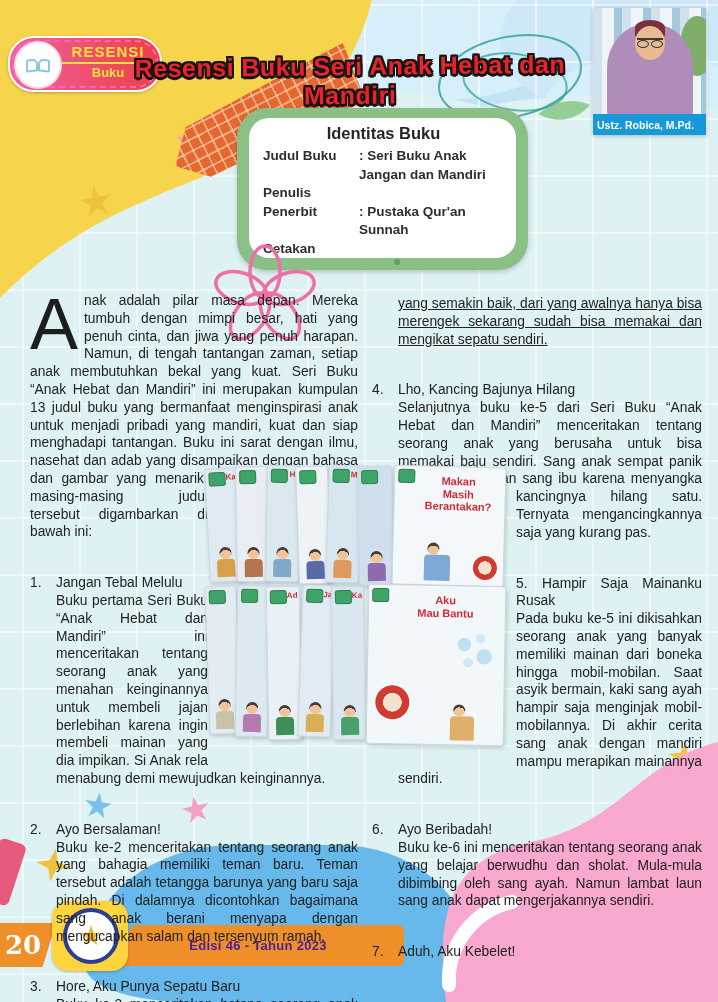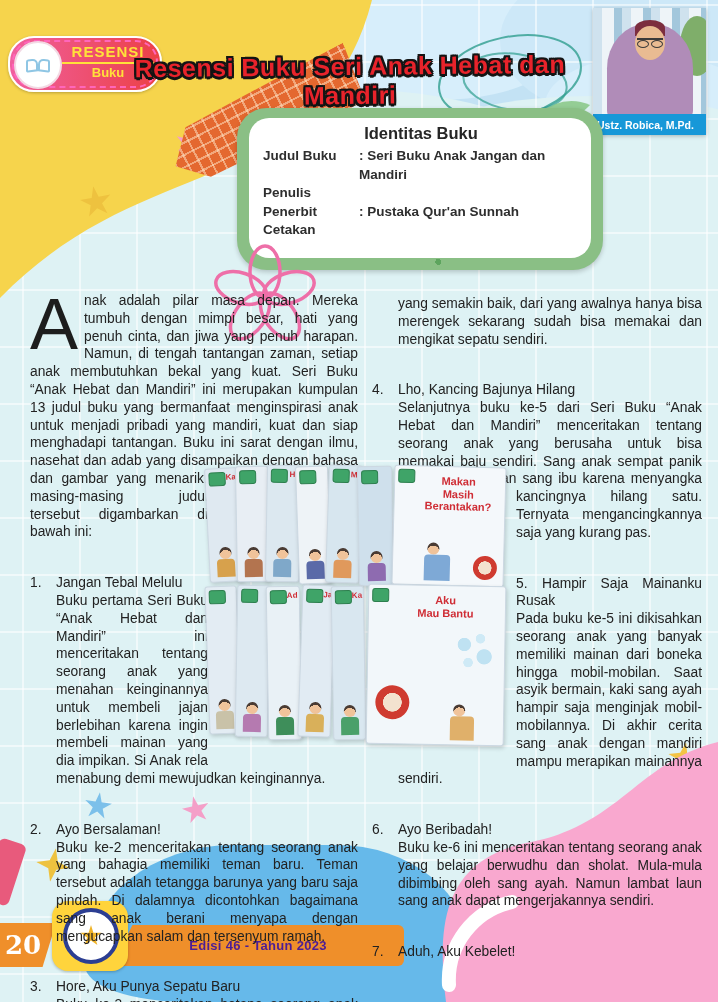--- a/index.html
+++ b/index.html
@@ -53,21 +53,21 @@
   .hijab{position:absolute;left:14px;bottom:-6px;width:86px;height:96px;background:#b08cb8;
     border-radius:46% 46% 10% 10%;}
   .cap{position:absolute;left:42px;top:12px;width:30px;height:16px;border-radius:50% 50% 0 0;background:#7c2d3e;}
   .face{position:absolute;left:42px;top:18px;width:30px;height:34px;border-radius:50%;background:#e9bb92;}
   .glasses{position:absolute;left:44px;top:30px;width:26px;height:8px;
     border-top:2px solid #3a3a3a;display:flex;gap:2px;}
   .glasses i{flex:1;border:1.5px solid #3a3a3a;border-radius:50%;height:6px;}
   .photo-cap{height:21px;background:#1798d8;color:#fff;font-size:10.5px;font-weight:700;
     display:flex;align-items:center;padding-left:4px;}
   
-  .id-frame{position:absolute;left:237px;top:108px;width:366px;height:162px;border-radius:30px;
+  .id-frame{position:absolute;left:237px;top:108px;width:291px;height:162px;border-radius:30px;
     background:#8abf85;
     background-image:radial-gradient(circle 9px at 18% 12%,#5da55e 60%,transparent 61%),
       radial-gradient(circle 6px at 88% 20%,#5da55e 60%,transparent 61%),
       radial-gradient(circle 7px at 94% 70%,#61a862 60%,transparent 61%),
       radial-gradient(circle 6px at 10% 82%,#61a862 60%,transparent 61%),
       radial-gradient(circle 5px at 55% 95%,#5da55e 60%,transparent 61%);
     box-shadow:0 2px 5px rgba(0,0,0,.2);}
   .id-inner{position:absolute;left:12px;top:10px;right:12px;bottom:12px;background:#fff;
     border-radius:20px;padding:6px 12px 4px 14px;}
   .id-title{text-align:center;font-weight:700;font-size:16.5px;color:#262626;margin-bottom:4px;}
@@ -80,21 +80,21 @@
   
   .col{position:absolute;font-size:13.8px;line-height:17.8px;color:#222;text-align:justify;}
   .col-left{left:30px;top:292px;width:328px;}
   .col-right{left:372px;top:295px;width:330px;}
   .dropcap{float:left;font-size:72px;line-height:56px;padding:4px 6px 0 0;color:#1d1d1d;}
   .float-r{float:right;width:150px;height:280px;}
   .float-l{float:left;width:112px;height:280px;margin-right:6px;}
   .item{padding-left:26px;margin-top:33px;}
   .head{margin-left:-26px;}
   .num{display:inline-block;width:26px;}
-  .cont{padding-left:26px;}
+  .cont{padding-left:26px;text-decoration:underline;}
   
   .collage{position:absolute;left:205px;top:464px;width:300px;height:282px;}
   .cover{position:absolute;background:#e9f2f8;border:1px solid #ccd8e2;border-radius:3px;
     box-shadow:1px 2px 4px rgba(0,0,0,.18);overflow:hidden;}
   .cover .logo{position:absolute;top:3px;left:3px;width:15px;height:12px;background:#3fa468;
     border-radius:3px;border:1px solid #2d7f4e;}
   .cover .label{position:absolute;top:4px;left:20px;right:3px;font-weight:700;font-size:8px;
     line-height:1.15;color:#cf2d35;text-align:center;white-space:pre-line;}
   .cover.big .label{font-size:11px;top:8px;}
   .kid{position:absolute;bottom:4px;left:50%;transform:translateX(-50%);width:20px;height:30px;}

